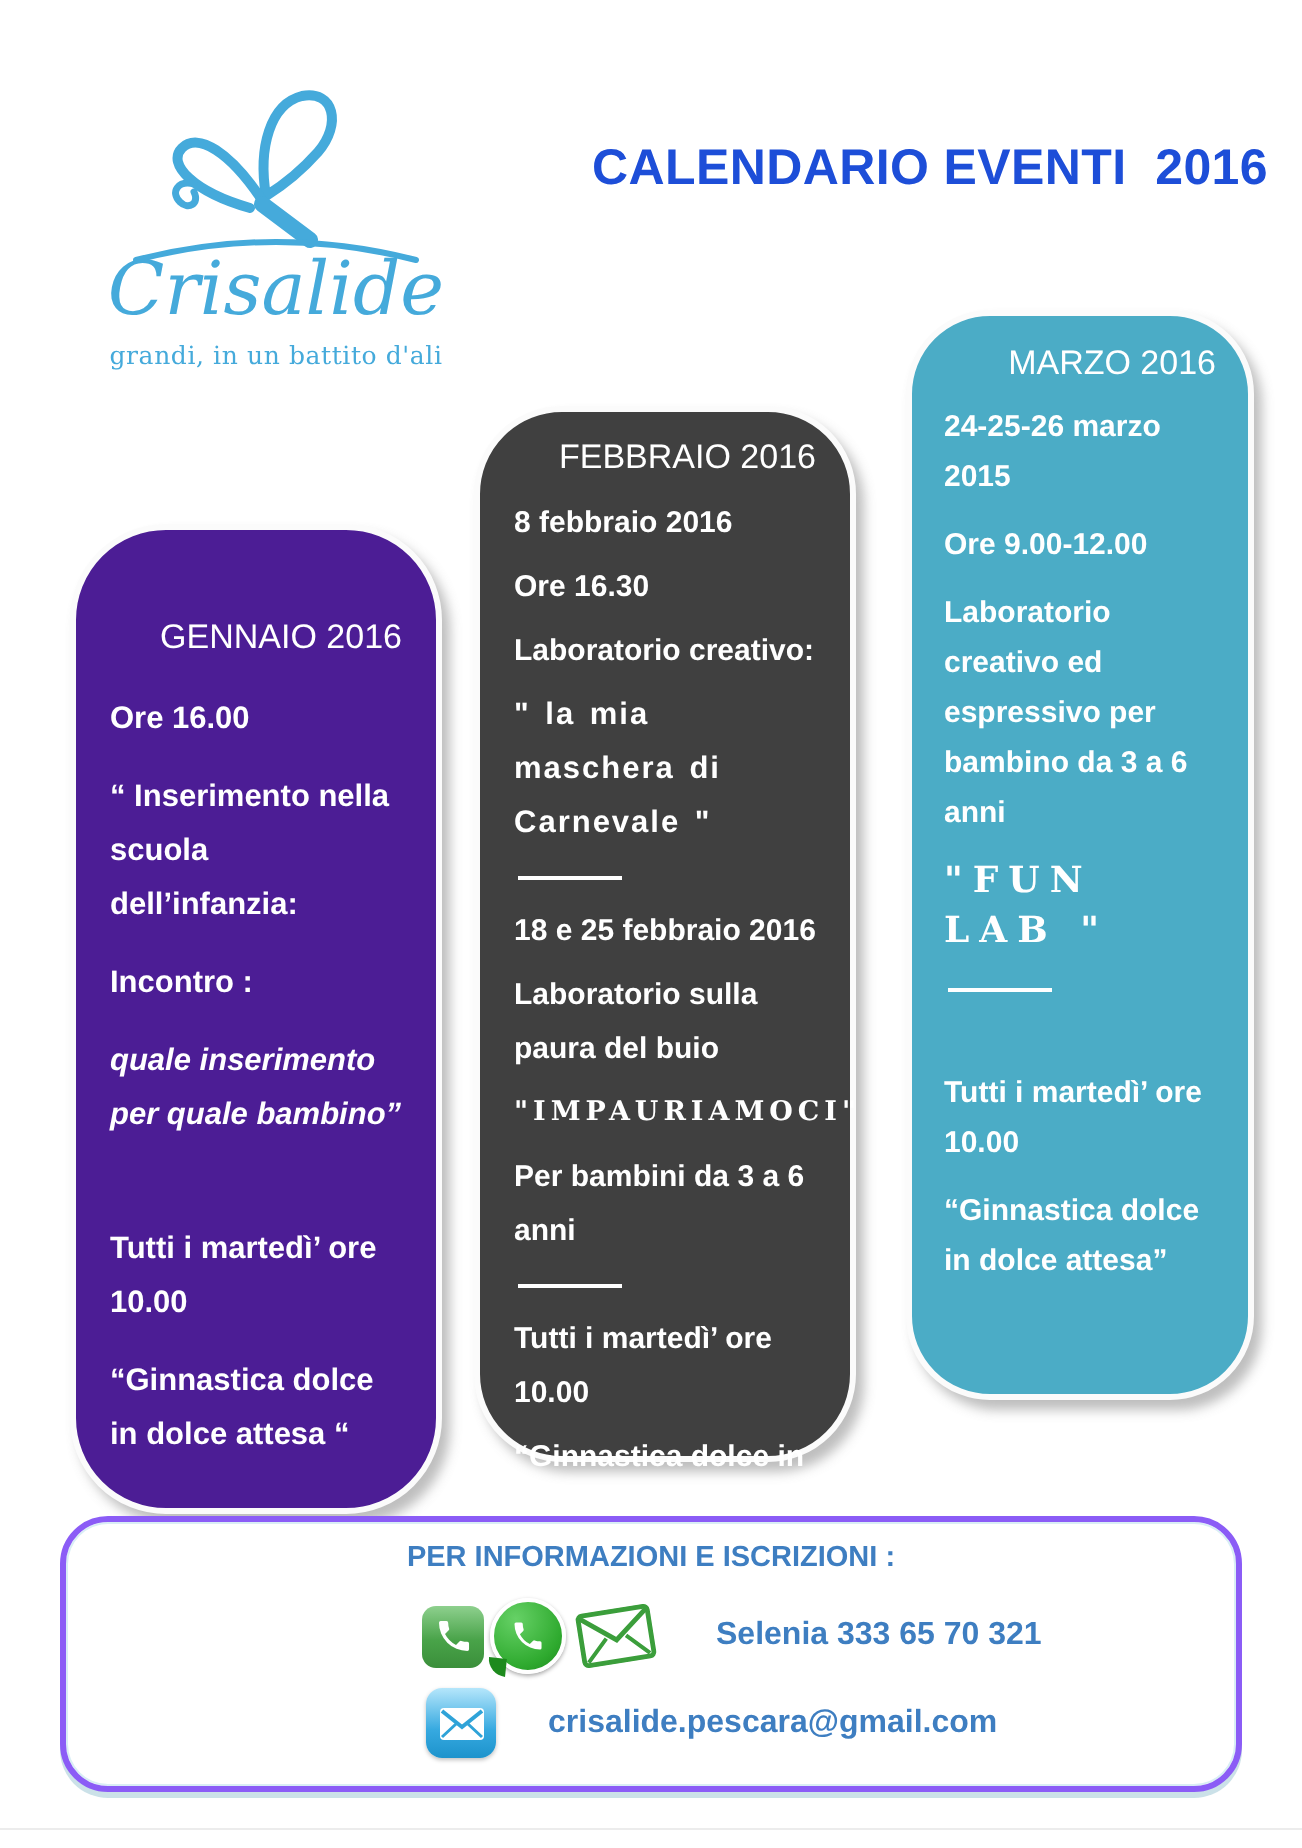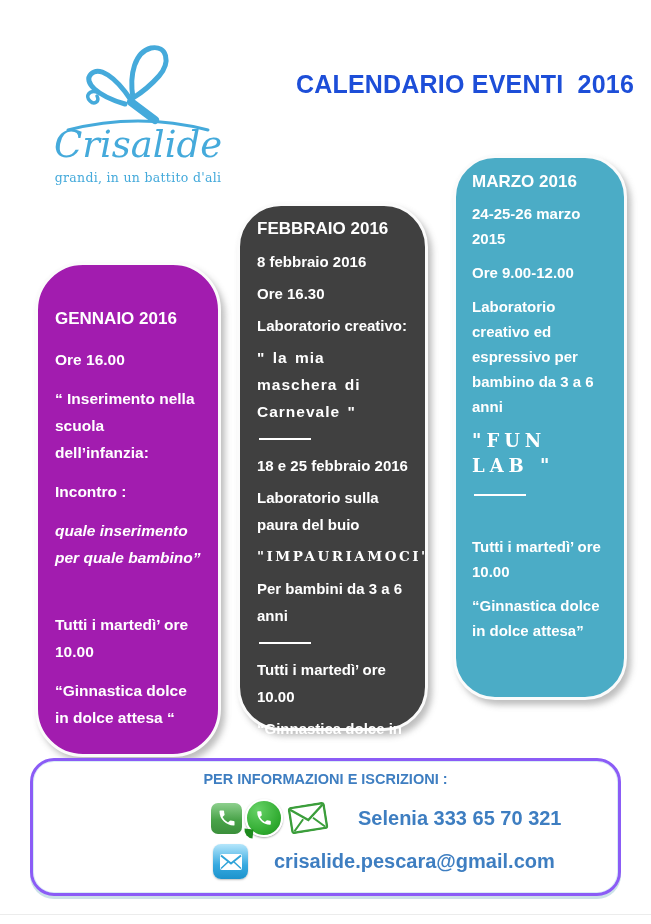--- a/index.html
+++ b/index.html
@@ -12,26 +12,26 @@
   .logo .brand{font-family:"DejaVu Serif", serif;font-style:italic;font-size:37px;line-height:1;margin-top:-8px;}
   .logo .tagline{font-family:"DejaVu Serif", serif;font-size:12.5px;margin-top:7px;letter-spacing:.3px;}
 
   
   .title{position:absolute;left:296px;top:70px;margin:0;font-size:25px;font-weight:bold;
          color:#1d4ed8;white-space:pre;letter-spacing:.2px;}
 
   
   .card{position:absolute;color:#fff;box-sizing:border-box;border:3px solid #fbfbfb;
         box-shadow:4px 5px 6px rgba(110,110,110,.45);}
-  .card h2{text-align:left;font-weight:bold;margin:0;}
+  .card h2{text-align:right;font-weight:normal;margin:0;}
   .card p{font-weight:bold;margin:0;}
   .rule{width:52px;border:none;border-top:2px solid #fff;margin:13px 0 12px 2px;}
 
   .card.orange{left:35px;top:262px;width:186px;height:495px;border-radius:48px;
-               background:#a21caf;padding:44px 17px 0 17px;}
+               background:#4c1d95;padding:44px 17px 0 17px;}
   .card.orange h2{font-size:17px;margin-bottom:17px;}
   .card.orange p{font-size:15.5px;line-height:27px;margin-bottom:12px;}
   .card.orange p.italic{font-style:italic;}
   .card.orange p.gap-lg{margin-top:40px;}
 
   .card.green{left:237px;top:203px;width:191px;height:528px;border-radius:44px;
               background:#404040;padding:13px 17px 0 17px;}
   .card.green h2{font-size:17px;margin-bottom:9px;}
   .card.green p{font-size:15px;line-height:27px;margin-bottom:5px;}
   .card.green p.fancy-round{font-size:15.5px;letter-spacing:1px;word-spacing:2px;}
@@ -44,21 +44,21 @@
   .card.teal p.fun-lab{font-family:"DejaVu Serif", serif;font-size:18px;letter-spacing:5px;margin-top:4px;}
   .card.teal .rule{margin-top:16px;}
   .card.teal p.gap-lg{margin-top:38px;}
 
   
   .infobox{position:absolute;left:30px;top:758px;width:591px;height:138px;box-sizing:border-box;
            border:3px solid #8b5cf6;border-radius:24px;background:#fff;
            box-shadow:0 3px 0 rgba(105,170,190,.35), inset 0 0 0 1px #d9eef5;padding-top:10px;}
   .infobox h3{text-align:center;color:#3E7EC1;font-size:14.5px;margin:0;}
   .contact{position:absolute;display:flex;align-items:center;}
-  .contact .label{color:#3E7EC1;font-weight:bold;font-size:20px;}
+  .contact .label{color:#3E7EC1;font-weight:bold;font-size:16px;}
   .row1{left:178px;top:38px;}
   .row1 .label{margin-left:30px;}
   .row2{left:180px;top:83px;}
   .row2 .label{margin-left:26px;}
 
   .ic{display:inline-flex;align-items:center;justify-content:center;}
   .ic.phone{width:31px;height:31px;border-radius:7px;
             background:linear-gradient(#8ed08e,#49a349 55%,#3b8f3b);}
   .ic.wa{width:34px;height:34px;border-radius:50%;margin-left:3px;position:relative;z-index:1;
          background:radial-gradient(circle at 32% 25%, #66d166, #2faa2f 68%, #1d8a1d);

